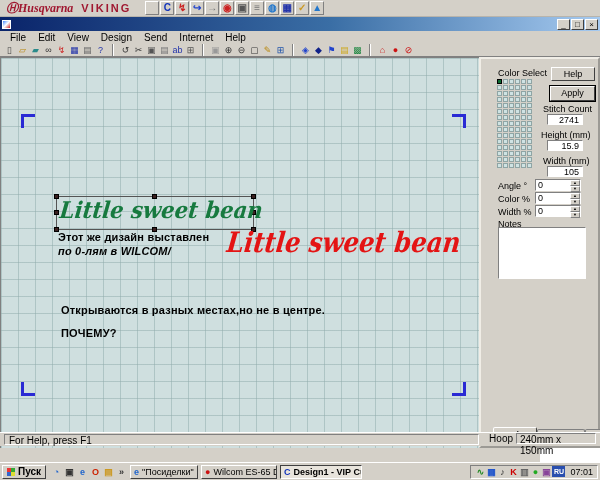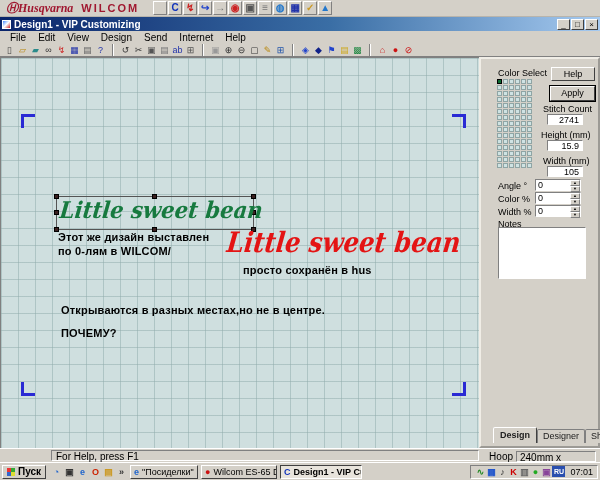--- a/index.html
+++ b/index.html
@@ -86,22 +86,22 @@
   .spin .arrows span { flex:1; background:#d4d0c8; border:1px solid; font-size:4px;
     line-height:4px; text-align:center; border-color:#ffffff #808080 #808080 #ffffff; }
   #notes-box { position:absolute; left:17px; top:168px; width:88px; height:52px;
     background:#fff; border:1px solid; border-color:#808080 #ffffff #ffffff #808080; }
   #panel-tabs { position:absolute; left:12px; bottom:3px; display:flex; align-items:flex-end; }
   .ptab { padding:1px 5px 2px; font-size:9px; background:#d4d0c8;
     border:1px solid #808080; border-bottom:none; border-radius:2px 2px 0 0; color:#222; }
   .ptab.active { font-weight:bold; background:#d4d0c8; position:relative;
     border-color:#ffffff #404040 transparent #ffffff; padding:2px 6px 3px; }
   
-  #statusbar { position:absolute; left:0; top:448px; width:600px; height:14px;
-    background:#d4d0c8; border-top:1px solid #ffffff; display:flex; align-items:flex-end; font-size:10px;padding-left:47px; }
+  #statusbar { position:absolute; left:0; top:432px; width:600px; height:14px;
+    background:#d4d0c8; border-top:1px solid #ffffff; display:flex; align-items:flex-start; font-size:10px; }
   .status-left { flex:1; margin:1px 4px; padding:0 4px; height:11px; line-height:11px;
     border:1px solid; border-color:#808080 #ffffff #ffffff #808080; }
   .hoop-label { margin:0 3px 0 6px; }
   .hoop-value { width:80px; height:11px; line-height:11px; margin-right:4px; padding-left:3px;
     border:1px solid; border-color:#808080 #ffffff #ffffff #808080; }
   
   #taskbar { position:absolute; left:0; top:462px; width:600px; height:18px;
     background:#d4d0c8; border-top:1px solid #ffffff; display:flex; align-items:center; }
   #start-btn { margin-left:2px; height:14px; padding:0 4px; display:flex; align-items:center; gap:3px;
     font-weight:bold; font-size:10px; background:#d4d0c8;
@@ -124,40 +124,39 @@
     line-height:11px; text-align:center; }
   #clock { font-size:9px; margin-left:4px; }
 </style>
 </head>
 <body>
 
 <div id="screen">
 
   <div id="brandbar">
     <span class="brand-logo"><span>Ⓗ</span><span>Husqvarna</span></span>
-    <span class="brand-viking">WILCOM</span>
+    <span class="brand-viking">VIKING</span>
     <span class="brand-btns">
         <span class="tb-btn" style="color: rgb(212, 208, 200); font-weight: bold;"></span>
         <span class="tb-btn" style="color: rgb(17, 51, 187); font-weight: bold;">C</span>
         <span class="tb-btn" style="color: rgb(204, 34, 34); font-weight: bold;">↯</span>
         <span class="tb-btn" style="color: rgb(34, 68, 204); font-weight: bold;">↪</span>
         <span class="tb-btn" style="color: rgb(119, 119, 119); font-weight: bold;">→</span>
         <span class="tb-btn" style="color: rgb(204, 34, 34); font-weight: bold;">◉</span>
         <span class="tb-btn" style="color: rgb(85, 85, 85); font-weight: bold;">▣</span>
         <span class="tb-btn" style="color: rgb(119, 119, 119); font-weight: bold;">≡</span>
         <span class="tb-btn" style="color: rgb(34, 119, 204); font-weight: bold;">◍</span>
         <span class="tb-btn" style="color: rgb(34, 51, 170); font-weight: bold;">▦</span>
         <span class="tb-btn" style="color: rgb(204, 153, 34); font-weight: bold;">✓</span>
         <span class="tb-btn" style="color: rgb(34, 119, 204); font-weight: bold;">▲</span>
       </span>
   </div>
 
   <div id="titlebar">
     <span class="app-icon"></span>
-    <span class="title-text">Design1 - VIP Customizing</span>
     <span class="win-ctrls">
       <span class="win-btn">_</span>
       <span class="win-btn">□</span>
       <span class="win-btn">×</span>
     </span>
   </div>
 
   <div id="menubar">
       <span class="menu-item">File</span>
       <span class="menu-item">Edit</span>
@@ -219,22 +218,21 @@
         <span class="handle e"></span>
         <span class="handle sw"></span>
         <span class="handle s"></span>
         <span class="handle se"></span>
         <span id="green-script" class="script" style="color: rgb(23, 122, 63);">Little sweet bean</span>
       </div>
 
       <span id="red-script" class="script" style="color: rgb(228, 20, 20);">Little sweet bean</span>
 
       <span class="ann" style="left:57px;top:173px;">Этот же дизайн выставлен</span>
-      <span class="ann" style="left:57px;top:187px;">по 0-лям в WILCOM/</span>
-      <span class="ann" style="left:242px;top:206px;">просто сохранён в hus</span>
+      <span class="ann" style="left:57px;top:187px;font-style:italic;">по 0-лям в WILCOM/</span>
       <span class="ann" style="left:60px;top:246px;">Открываются в разных местах,но не в центре.</span>
       <span class="ann" style="left:60px;top:269px;">ПОЧЕМУ?</span>
     </div>
 
     <div id="panel">
       <span class="plabel" style="left:17px;top:9px;">Color Select</span>
       <div id="color-grid">
           <span class="swatch sel" style="background: rgb(11, 107, 47);"></span>
           <span class="swatch"></span>
           <span class="swatch"></span>

